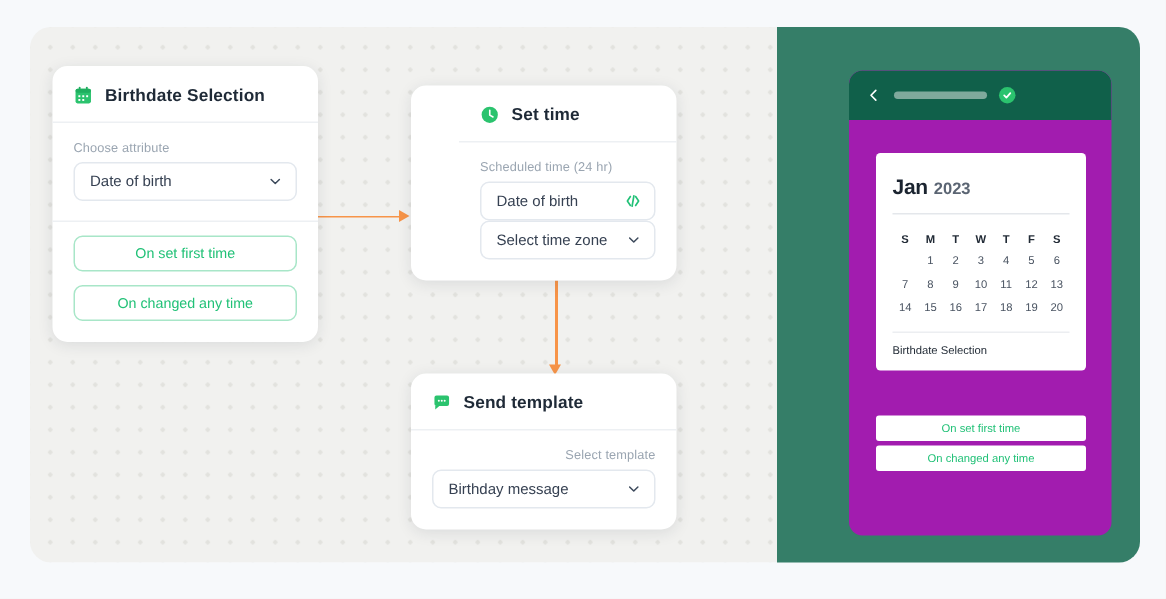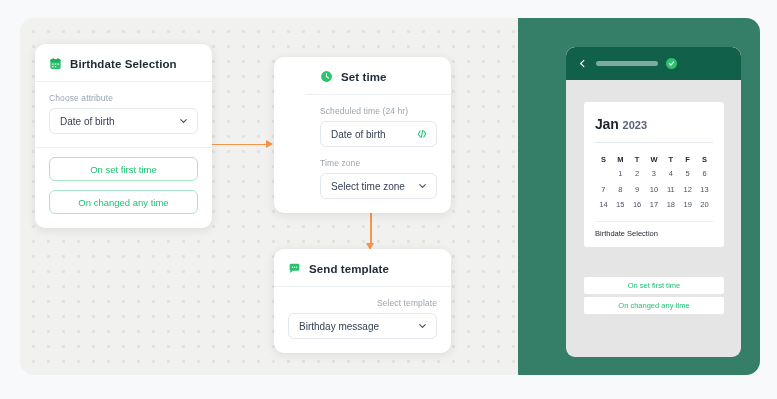--- a/index.html
+++ b/index.html
@@ -100,21 +100,21 @@
     width: 0; height: 0;
     border-top: 7px solid #f79448;
     border-left: 4.5px solid transparent;
     border-right: 4.5px solid transparent;
   }
 
   
   #phone {
     position: absolute; left: 566px; top: 47px;
     width: 175px; height: 310px;
-    background: #e5e5e5;
+    background: #a21caf;
     border-radius: 9px;
     overflow: hidden;
   }
   #phone-header {
     height: 33px; background: #10604a;
     display: flex; align-items: center; gap: 8px;
     padding: 0 11px;
     border-top-left-radius: 9px; border-top-right-radius: 9px;
   }
   .pill { width: 62px; height: 5px; border-radius: 3px; background: #7fa99c; }
@@ -213,21 +213,20 @@
       <div class="select">
         <span>Date of birth</span>
         <span class="sel-icon">
           <svg width="12" height="12" viewBox="0 0 24 24" fill="none" stroke="#21c177" stroke-width="2.2" stroke-linecap="round" stroke-linejoin="round">
             <polyline points="8.5 6 4.5 12 8.5 18"></polyline>
             <polyline points="15.5 6 19.5 12 15.5 18"></polyline>
             <line x1="13.2" y1="5" x2="10.8" y2="19"></line>
           </svg>
         </span>
       </div>
-      <div class="field-label">Time zone</div>
       <div class="select">
         <span>Select time zone</span>
         <span class="sel-icon">
           <svg width="11" height="11" viewBox="0 0 24 24" fill="none" stroke="#3d4a5c" stroke-width="2.2" stroke-linecap="round" stroke-linejoin="round">
               <polyline points="6 9 12 15 18 9"></polyline>
             </svg>
         </span>
       </div>
     </div>
   </div>

